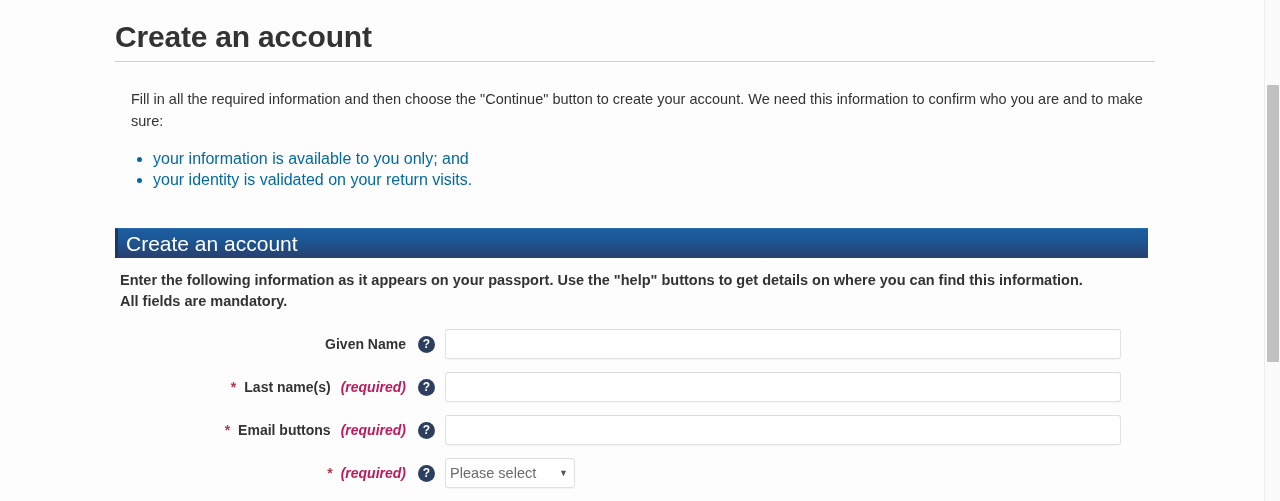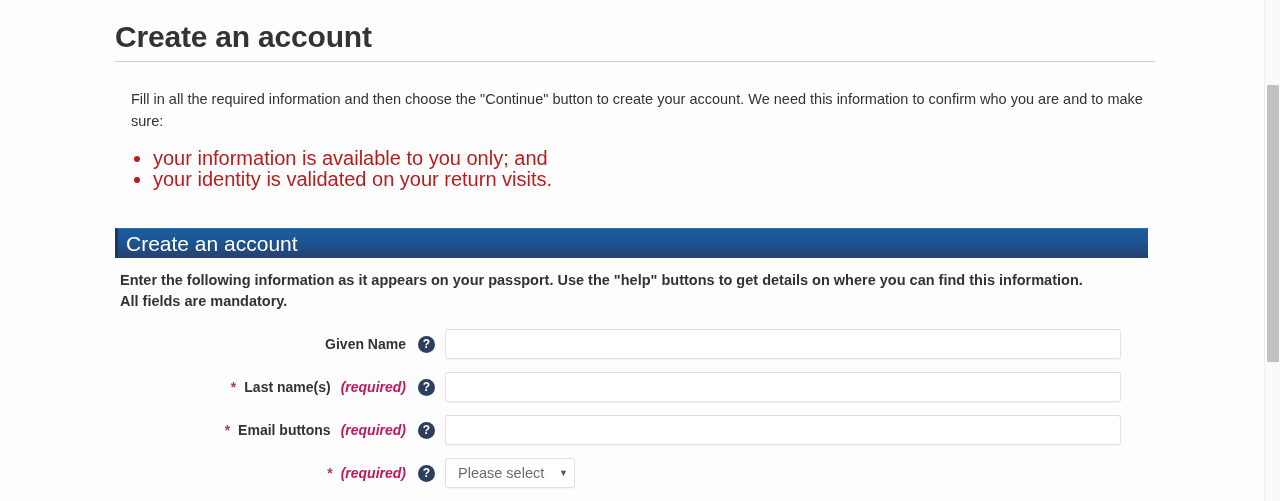--- a/index.html
+++ b/index.html
@@ -74,23 +74,23 @@
     line-height: 22px;
     color: #333333;
   }
 
   ul.intro-list {
     margin: 8px 0 0 0;
     padding-left: 38px;
     list-style-type: disc;
   }
   ul.intro-list li {
-    font-size: 20px;
+    font-size: 16px;
     line-height: 21px;
-    color: #b91c1c;
+    color: #0369a1;
     margin-bottom: 0px;
   }
 
   .panel {
     margin-top: 38px;
     width: 1033px;
   }
 
   .panel-header {
     height: 30px;
@@ -186,21 +186,21 @@
 
   .select-input {
     height: 30px;
     width: 130px;
     border: 1px solid #e0e0e0;
     border-radius: 3px;
     background: #ffffff;
     box-shadow: 0 1px 1px rgba(0,0,0,0.04);
     font-size: 14.5px;
     color: #6b6b6b;
-    padding-left: 12px;
+    padding-left: 4px;
     padding-right: 6px;
     display: flex;
     align-items: center;
     justify-content: space-between;
     cursor: pointer;
   }
   .select-caret {
     font-size: 9px;
     color: #555555;
     margin-left: 10px;

